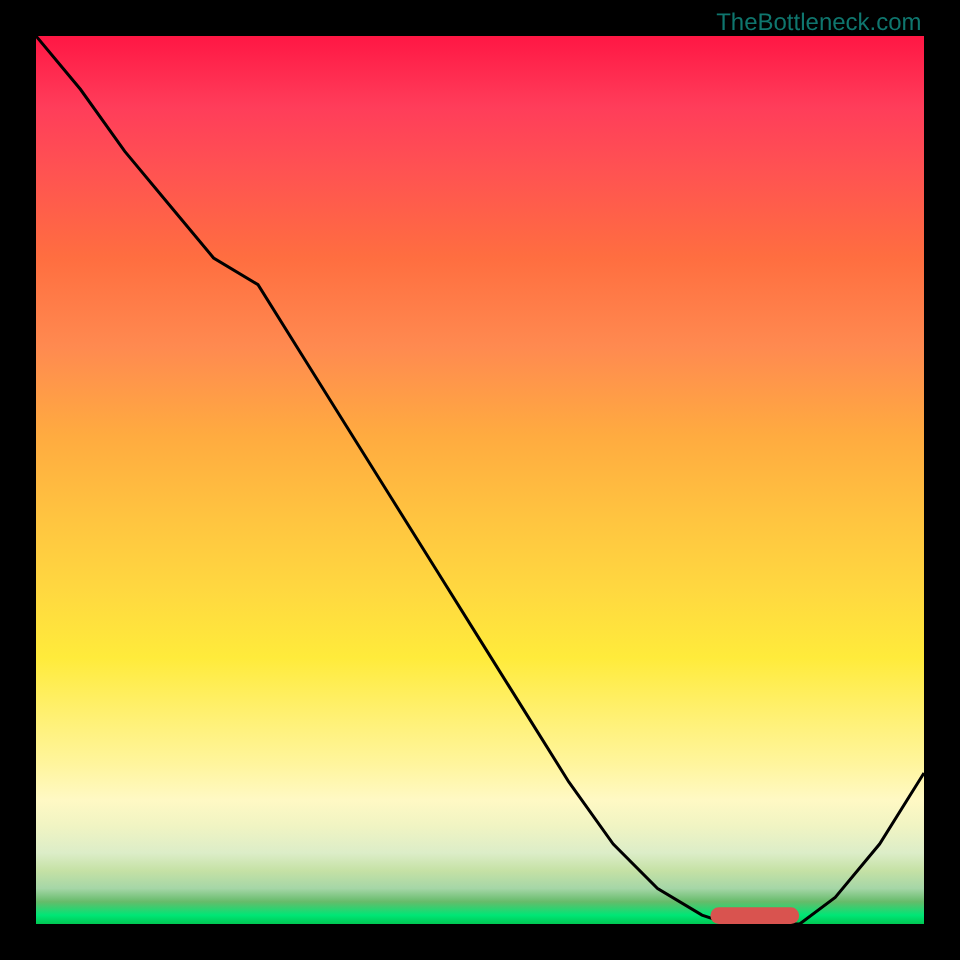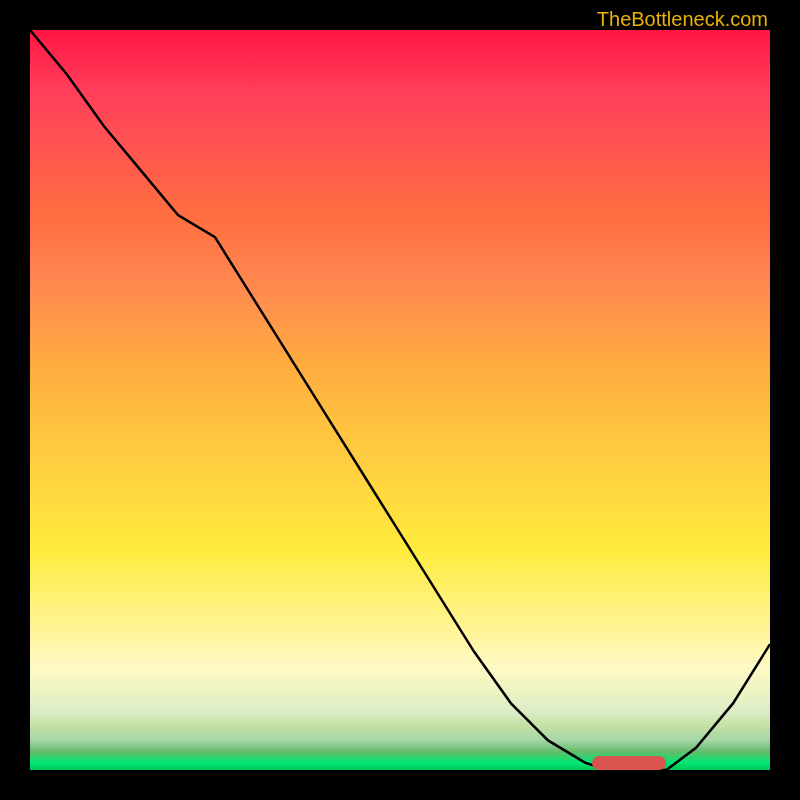--- a/index.html
+++ b/index.html
@@ -47,21 +47,21 @@
         #a5d6a7 96%,
         #66bb6a 97.5%,
         #00e676 99%,
         #00c853 100%
       );
     }
     .watermark {
       position: absolute;
       top: 8px;
       right: 32px;
-      color: #eab308;
+      color: #0f766e;
       font-size: 20px;
       font-weight: normal;
       z-index: 10;
     }
     svg.curve {
       position: absolute;
       top: 0;
       left: 0;
       width: 740px;
       height: 740px;

